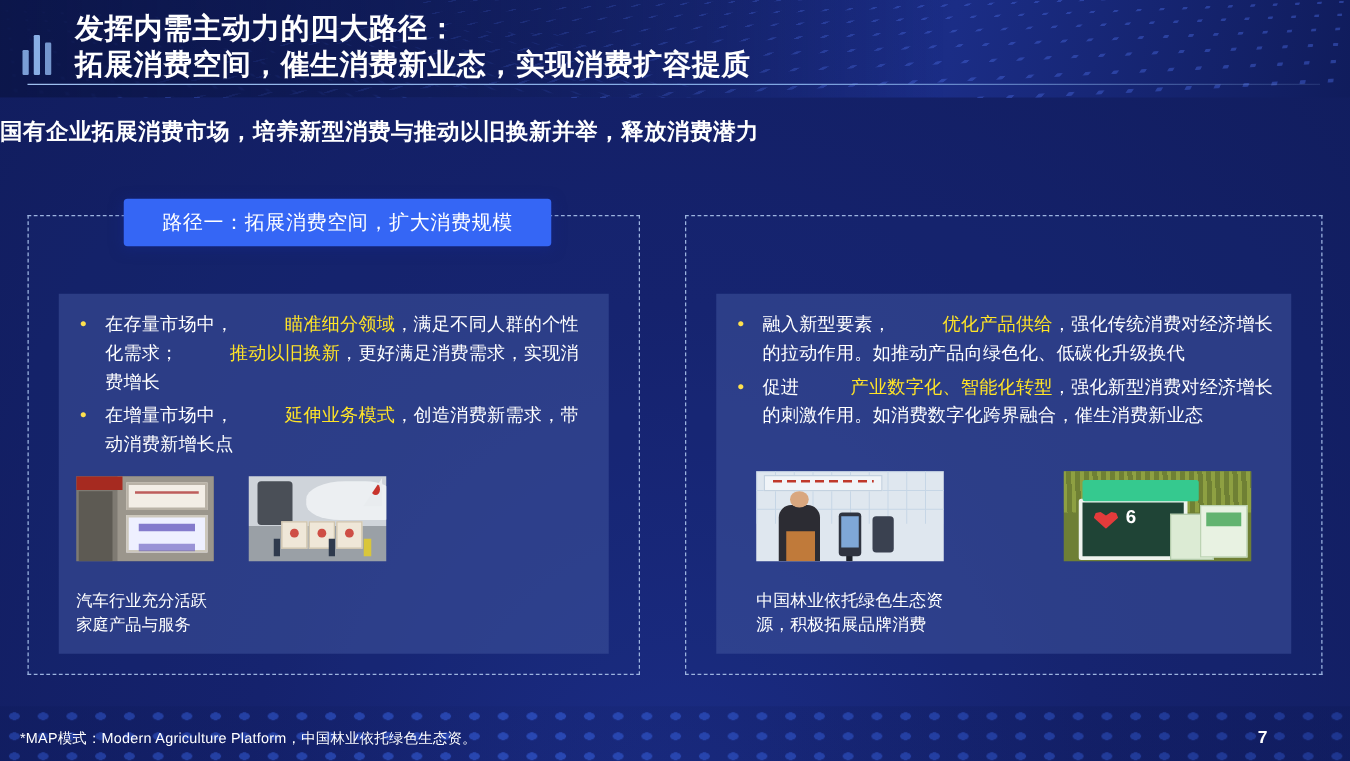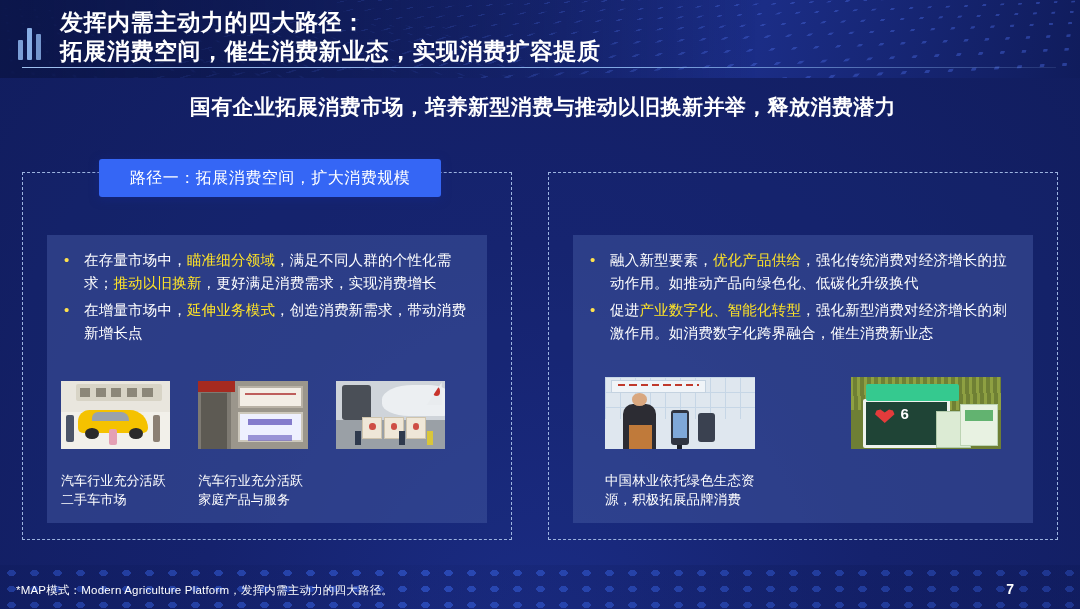--- a/index.html
+++ b/index.html
@@ -48,22 +48,22 @@
     position:absolute;left:60px;top:8px;width:960px;
     color:#ffffff;font-size:23px;font-weight:bold;line-height:29px;
     letter-spacing:.5px;white-space:pre-line;
   }
   .title-rule{
     position:absolute;left:22px;top:67px;width:1034px;height:1px;
     background:linear-gradient(90deg,#9fc0ef 0%,#7fa6e2 60%,rgba(140,175,230,.15) 100%);
   }
   
   .subtitle{
-    position:absolute;left:0;top:93px;width:896px;text-align:right;
-    color:#ffffff;font-size:21px;font-weight:bold;letter-spacing:.4px;
+    position:absolute;left:0;top:93px;width:896px;text-align:left;
+    color:#ffffff;font-size:18px;font-weight:bold;letter-spacing:.4px;
   }
   
   .panel{
     position:absolute;top:172px;height:366px;
     border:1px dashed #9db4e0;
     background:rgba(28,47,124,.22);
   }
   .panel.left{left:22px;width:488px;}
   .panel.right{left:548px;width:508px;}
   .pill{
@@ -79,21 +79,21 @@
     background:rgba(63,83,156,.55);
   }
   .bullets{padding:14px 14px 0 14px;}
   .bullet{display:flex;align-items:flex-start;margin-bottom:4px;}
   .bullet .dot{
     color:#ffe14d;font-size:15px;line-height:22px;width:20px;flex:none;text-align:left;padding-left:3px;
   }
   .bullet .btxt{
     color:#ffffff;font-size:14.5px;line-height:23px;letter-spacing:.2px;
   }
-  .hl{color:#ffe427;}
+  .hl{color:#ffe427;margin-left:41px;}
   
   .figs{position:absolute;left:14px;right:14px;bottom:14px;display:flex;}
   .figs.l .fig{width:110px;margin-right:28px;}
   .figs.r{justify-content:space-between;padding:0 18px;}
   .figs.r .fig{width:150px;}
   .thumb{width:100%;height:68px;overflow:hidden;position:relative;background:#243a77;}
   .figs.r .thumb{height:72px;}
   .cap{color:#fff;font-size:13px;line-height:19px;margin-top:22px;letter-spacing:.1px;}
   .figs.r .cap{font-size:13.5px;}
   
@@ -205,34 +205,20 @@
           <span class="btxt"><span>在存量市场中，</span><span class="hl">瞄准细分领域</span><span>，满足不同人群的个性化需求；</span><span class="hl">推动以旧换新</span><span>，更好满足消费需求，实现消费增长</span></span>
         </div>
         <div class="bullet">
           <span class="dot">•</span>
           <span class="btxt"><span>在增量市场中，</span><span class="hl">延伸业务模式</span><span>，创造消费新需求，带动消费新增长点</span></span>
         </div>
       </div>
 
       <div class="figs l">
         <div class="fig">
-          <div class="thumb t-car">
-            <span class="kp"></span>
-              <span class="body"></span>
-              <span class="win"></span>
-            <span class="wh a"></span>
-              <span class="wh b"></span>
-            <span class="pp p1"></span>
-              <span class="pp p2"></span>
-              <span class="pp p3"></span>
-          </div>
-          <div class="cap">汽车行业充分活跃
-二手车市场</div>
-        </div>
-        <div class="fig">
           <div class="thumb t-shop">
             <span class="door"></span>
               <span class="wall"></span>
               <span class="awn"></span>
             <span class="sign"></span>
               <span class="scr"></span>
           </div>
           <div class="cap">汽车行业充分活跃
 家庭产品与服务</div>
         </div>
@@ -290,16 +276,16 @@
               <span class="pk2"></span>
               <span class="pk"></span>
           </div>
         </div>
       </div>
     </div>
   </div>
 
   <div class="footer-dots"></div>
   <div class="footer-fade"></div>
-  <div class="footnote">*MAP模式：Modern Agriculture Platform，发挥内需主动力的四大路径。</div>
+  <div class="footnote">*MAP模式：Modern Agriculture Platform，中国林业依托绿色生态资。</div>
   <div class="pageno">7</div>
 
 </div>
 
 </body></html>

